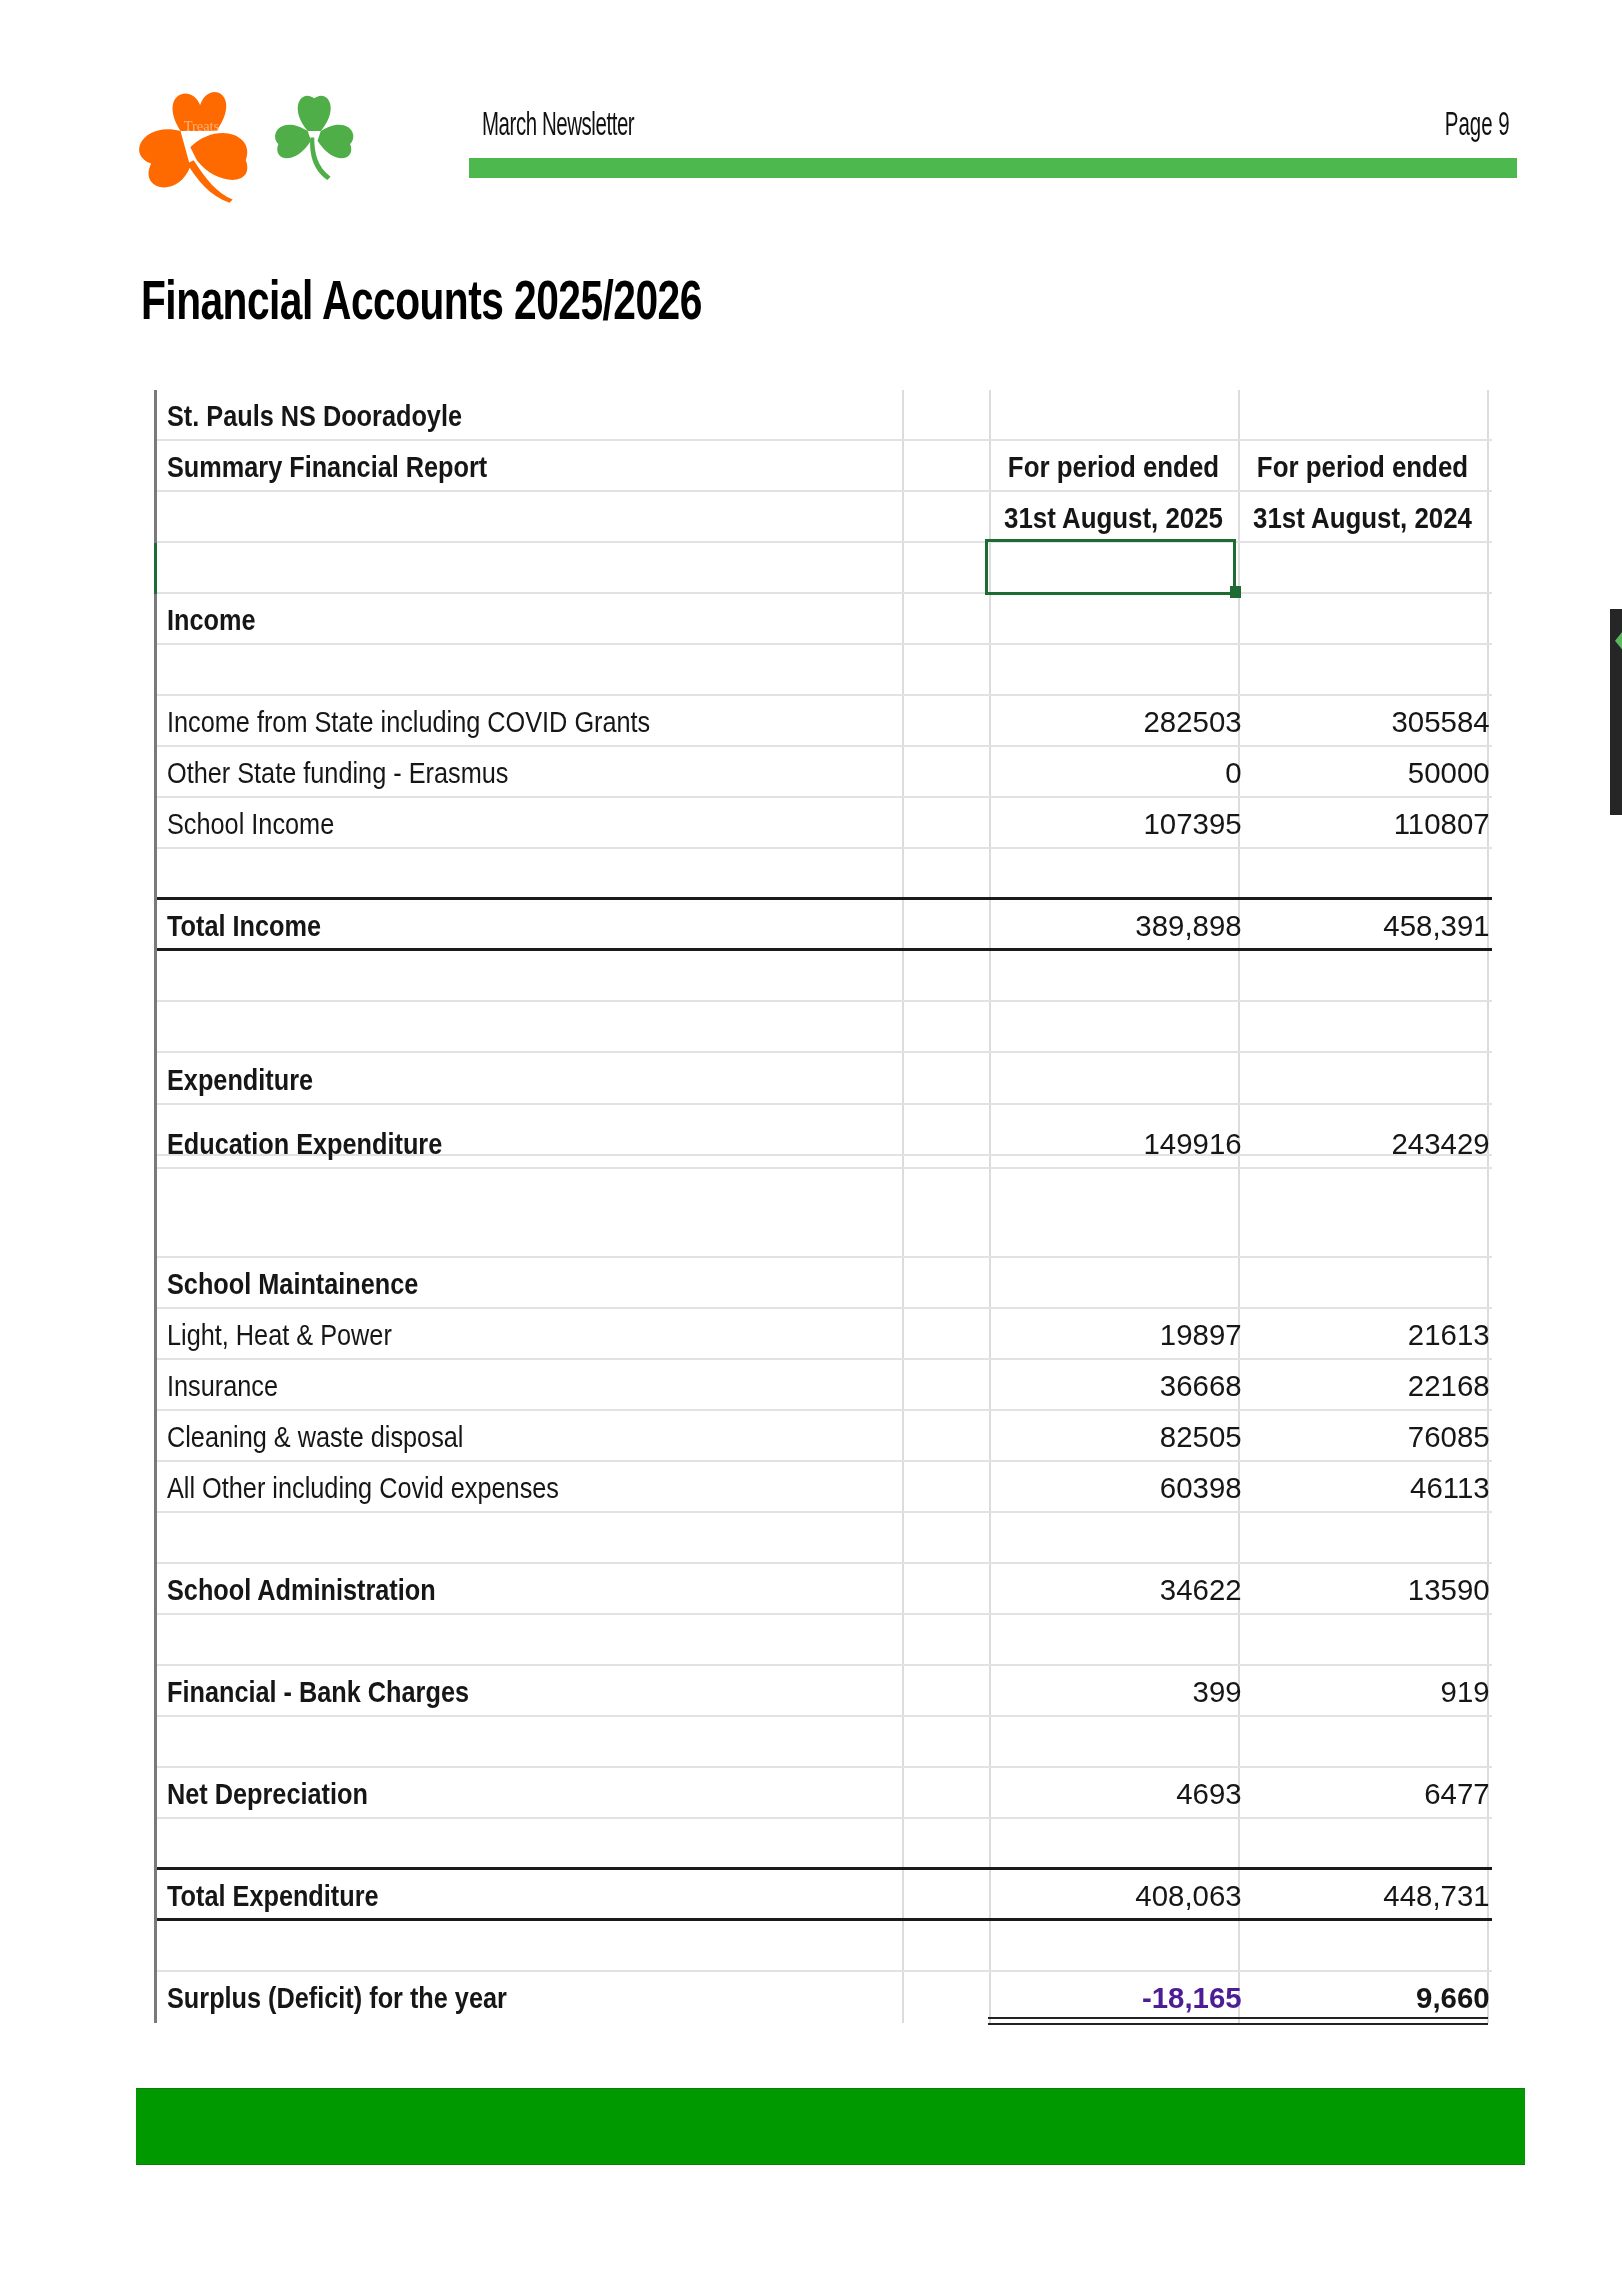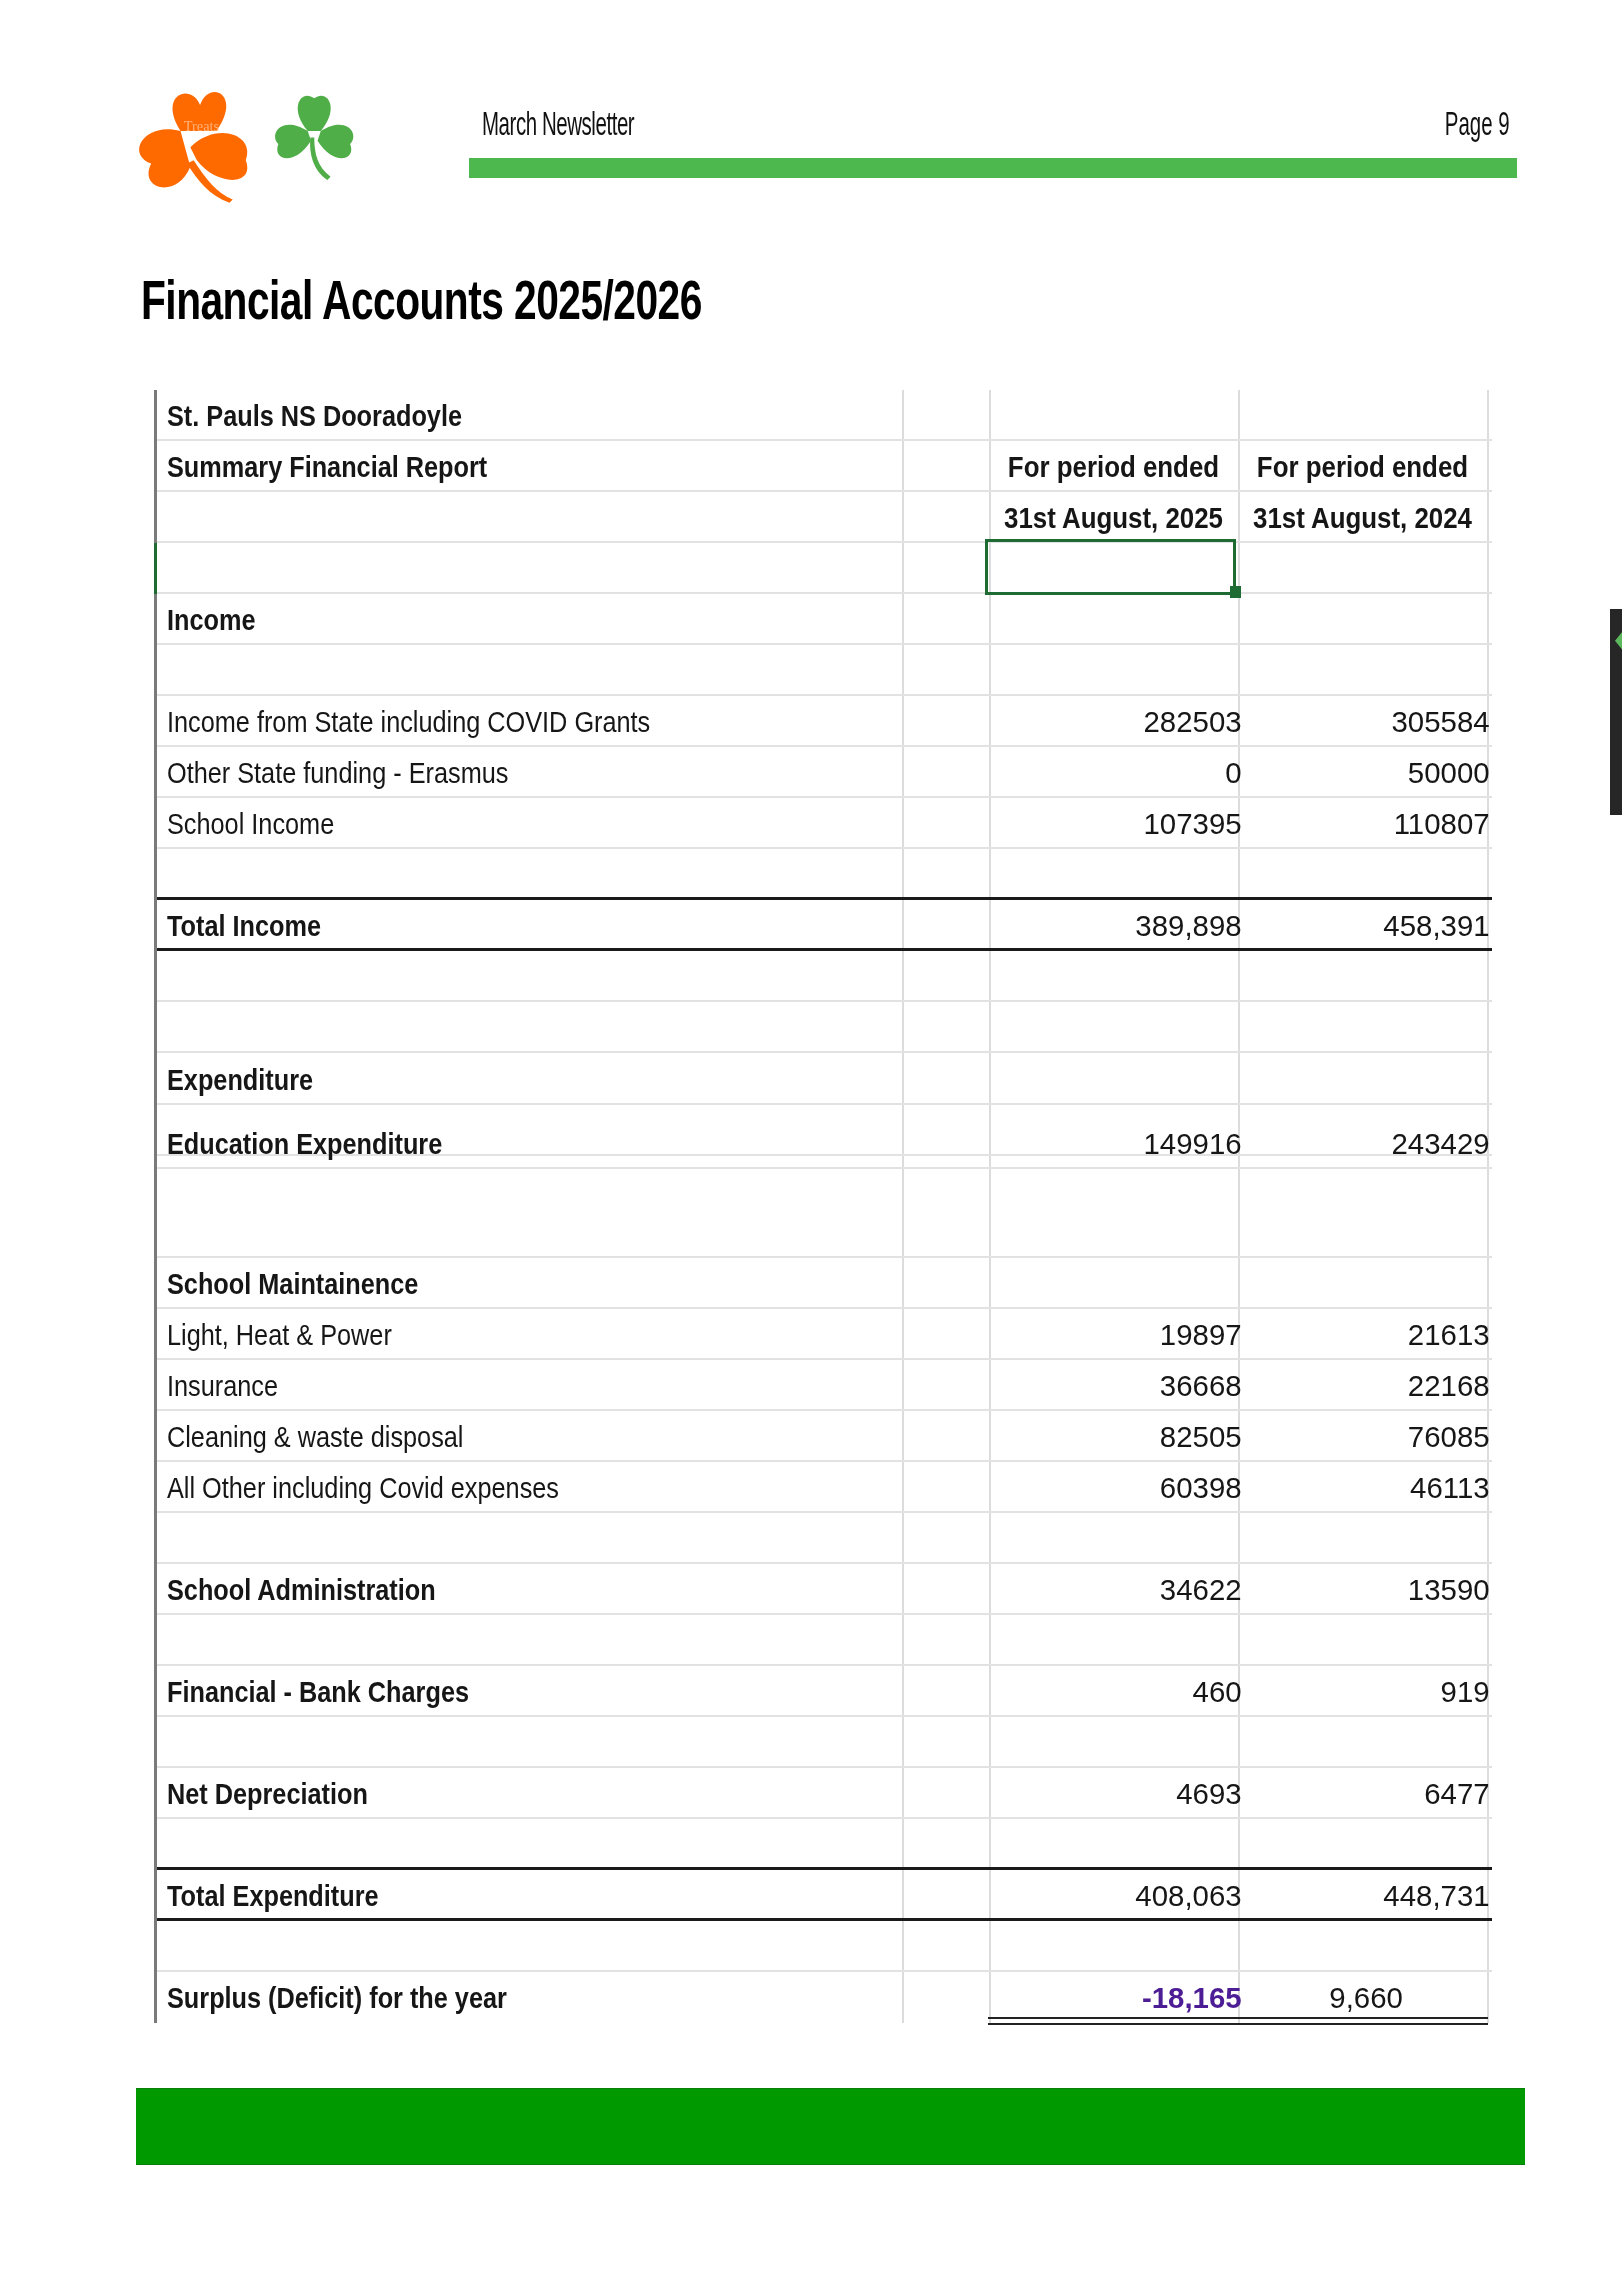--- a/index.html
+++ b/index.html
@@ -19,21 +19,21 @@
   .row { position:absolute; left:2.6px; width:1335px; height:51px; border-bottom:2.6px solid #e2e2e2; box-sizing:border-box; }
   .row.thick-bottom { border-bottom:3.3px solid #1a1a1a; }
 
   .vline { position:absolute; top:390px; width:2px; height:1633px; background:#dcdcdc; }
 
   .cell-label { position:absolute; left:10.5px; top:0; height:51px; line-height:51px; font-size:29.4px; color:#161616; white-space:nowrap; transform:scaleX(0.86); transform-origin:left center; }
   .cell-label.bold { font-weight:bold; }
   .cell-num { position:absolute; top:0; height:51px; line-height:51px; font-size:29.4px; color:#161616; text-align:right; white-space:nowrap; }
   .cell-num.c1 { left:838px; width:247px; }
   .cell-num.c2 { left:1086px; width:247px; }
-  .cell-num.bold { font-weight:normal;text-align:center; }
+  .cell-num.bold { font-weight:bold; }
   .cell-num.neg { color:#4c1d95; font-weight:bold; }
   .cell-head { position:absolute; top:0; height:51px; line-height:51px; font-size:29.4px; font-weight:bold; color:#161616; text-align:center; white-space:nowrap; transform:scaleX(0.88); }
   .cell-head.c1 { left:832px; width:249px; }
   .cell-head.c2 { left:1081px; width:249px; }
 
   .selected-cell { position:absolute; left:985px; top:539px; width:251px; height:56px; border:3.9px solid #1e6b34; box-sizing:border-box; }
   .selected-handle { position:absolute; left:1230px; top:586px; width:10.5px; height:11.8px; background:#1e6b34; }
 
   .double-underline { position:absolute; left:988px; top:2017px; width:500px; height:7.9px; border-top:2.6px solid #222; border-bottom:2.6px solid #222; box-sizing:border-box; }
 
@@ -173,21 +173,21 @@
   <div class="row" style="top:1174px">
     <span class="cell-label bold">School Administration</span>
     <span class="cell-num c1">34622</span>
     <span class="cell-num c2">13590</span>
   </div>
 
   <div class="row" style="top:1225px"></div>
 
   <div class="row" style="top:1276px">
     <span class="cell-label bold">Financial - Bank Charges</span>
-    <span class="cell-num c1">460</span>
+    <span class="cell-num c1">399</span>
     <span class="cell-num c2">919</span>
   </div>
 
   <div class="row" style="top:1327px"></div>
 
   <div class="row" style="top:1378px">
     <span class="cell-label bold">Net Depreciation</span>
     <span class="cell-num c1">4693</span>
     <span class="cell-num c2">6477</span>
   </div>

